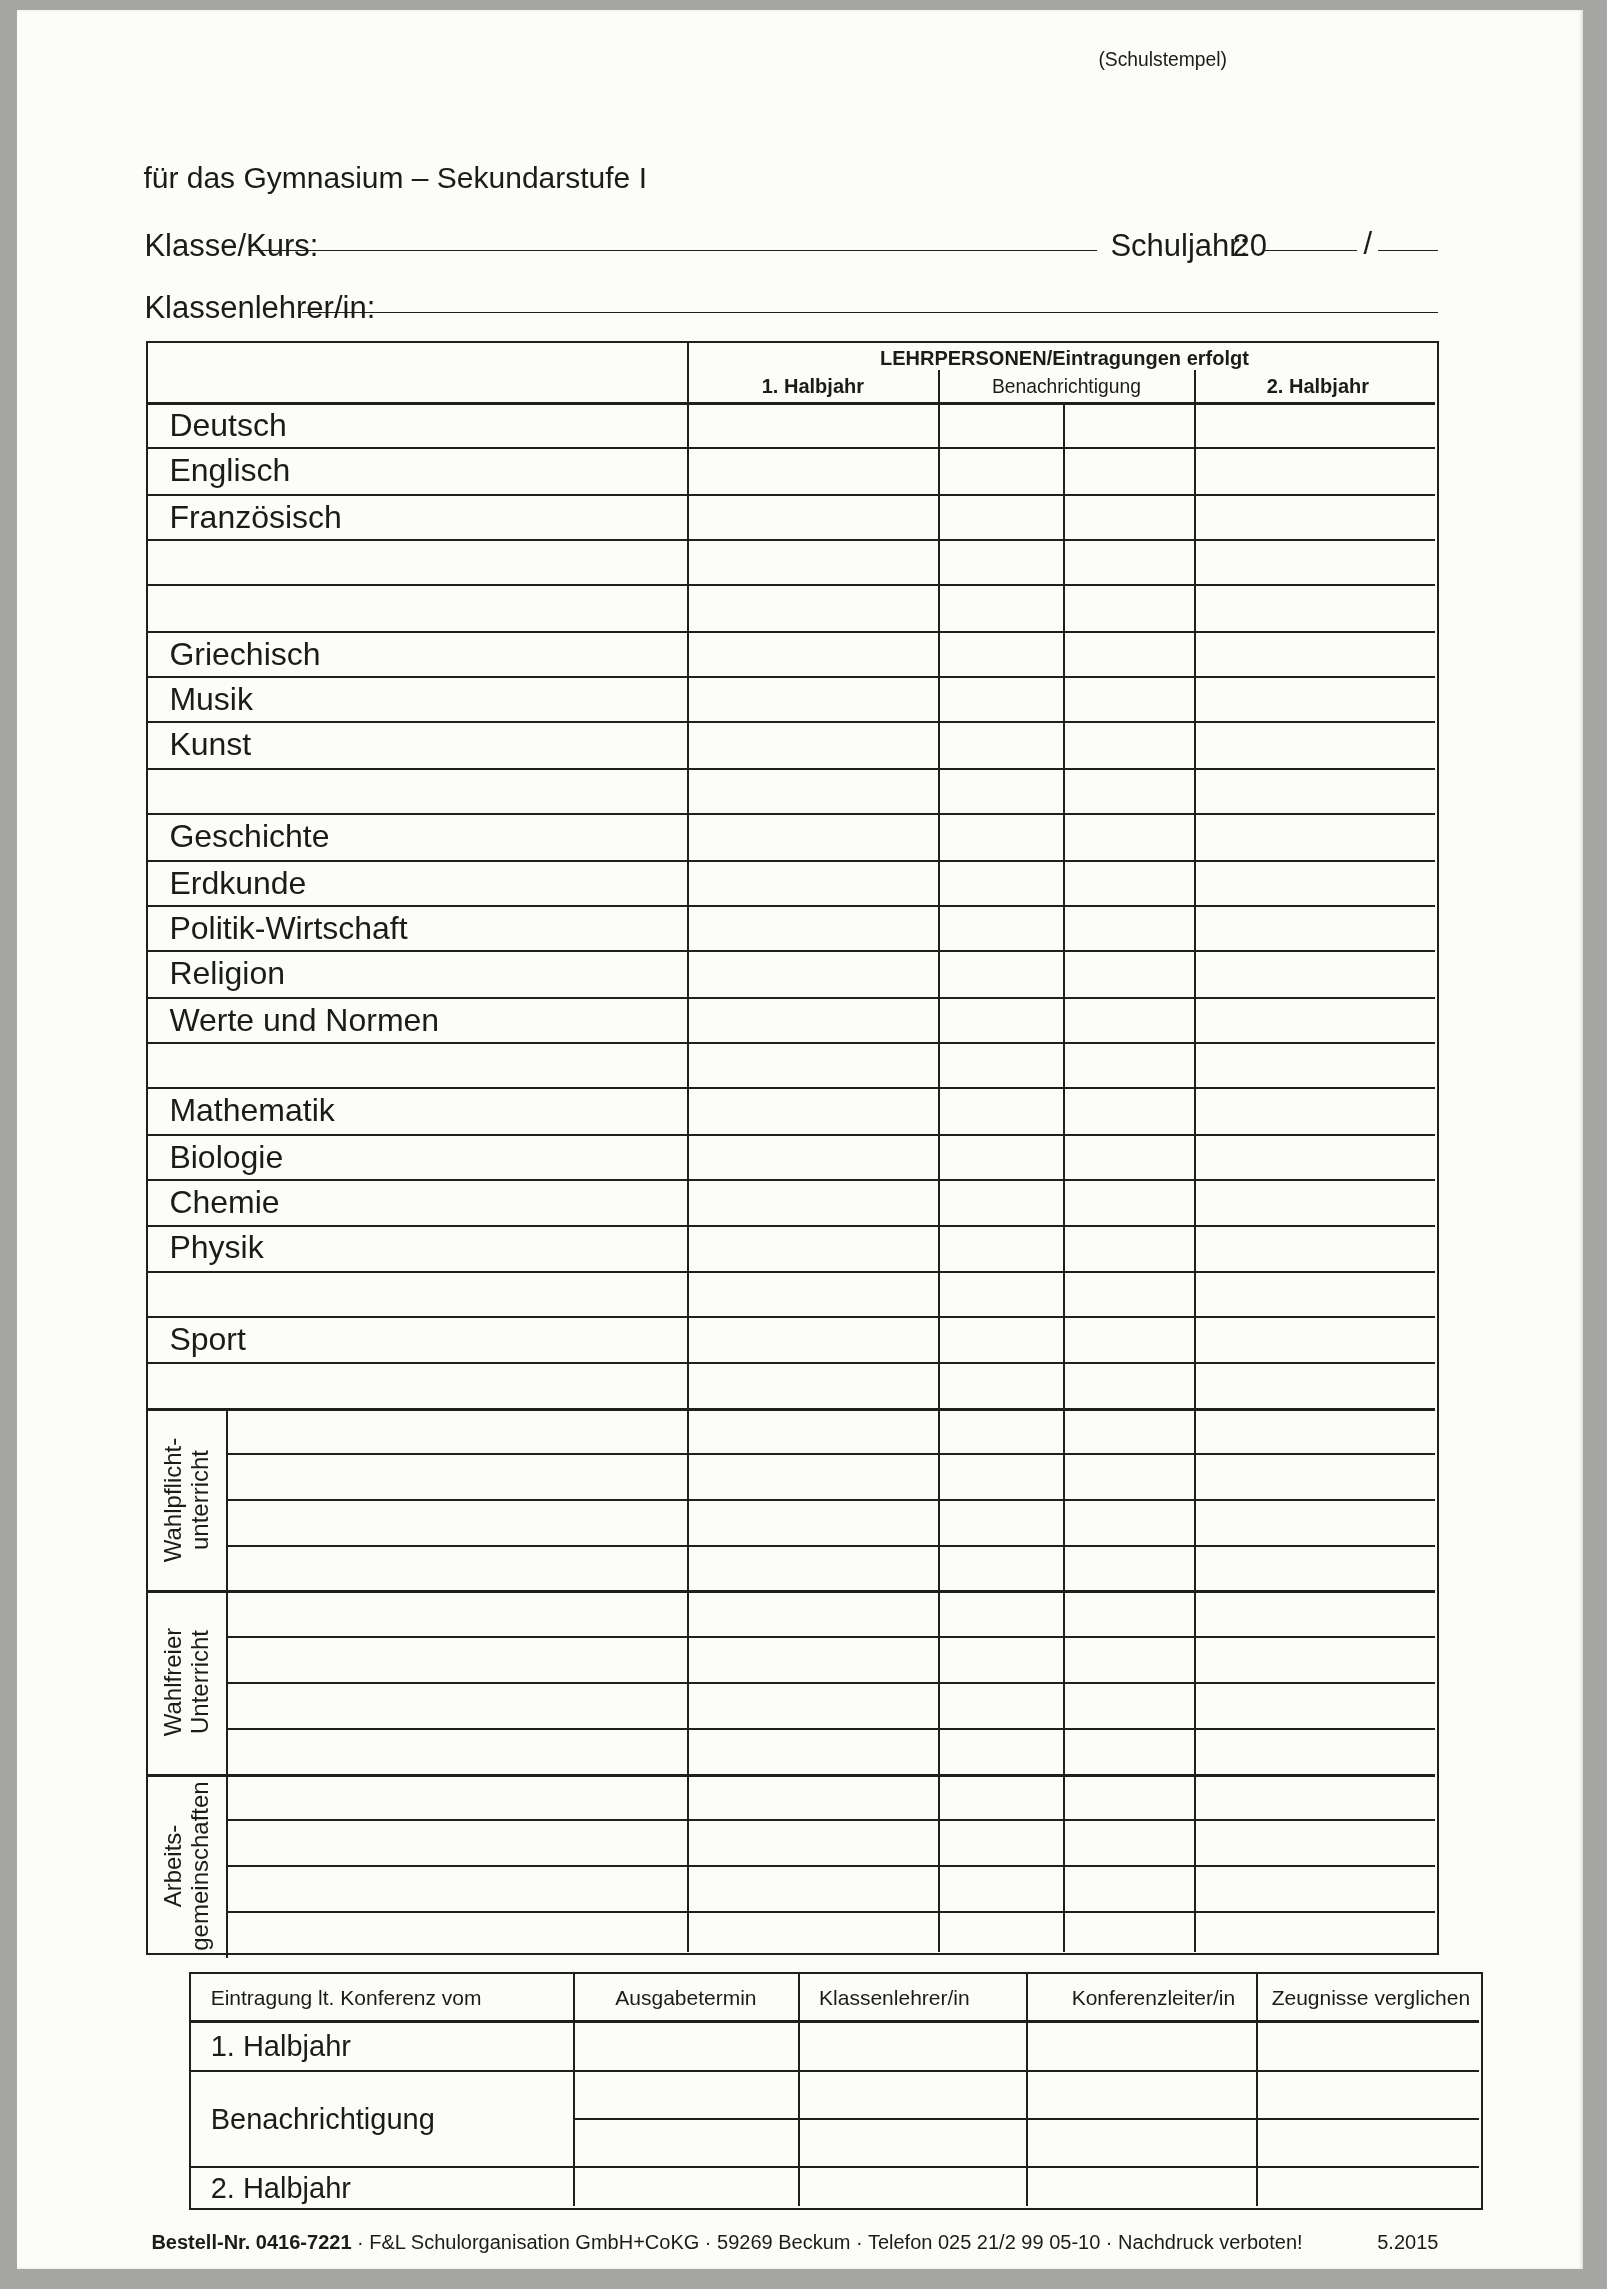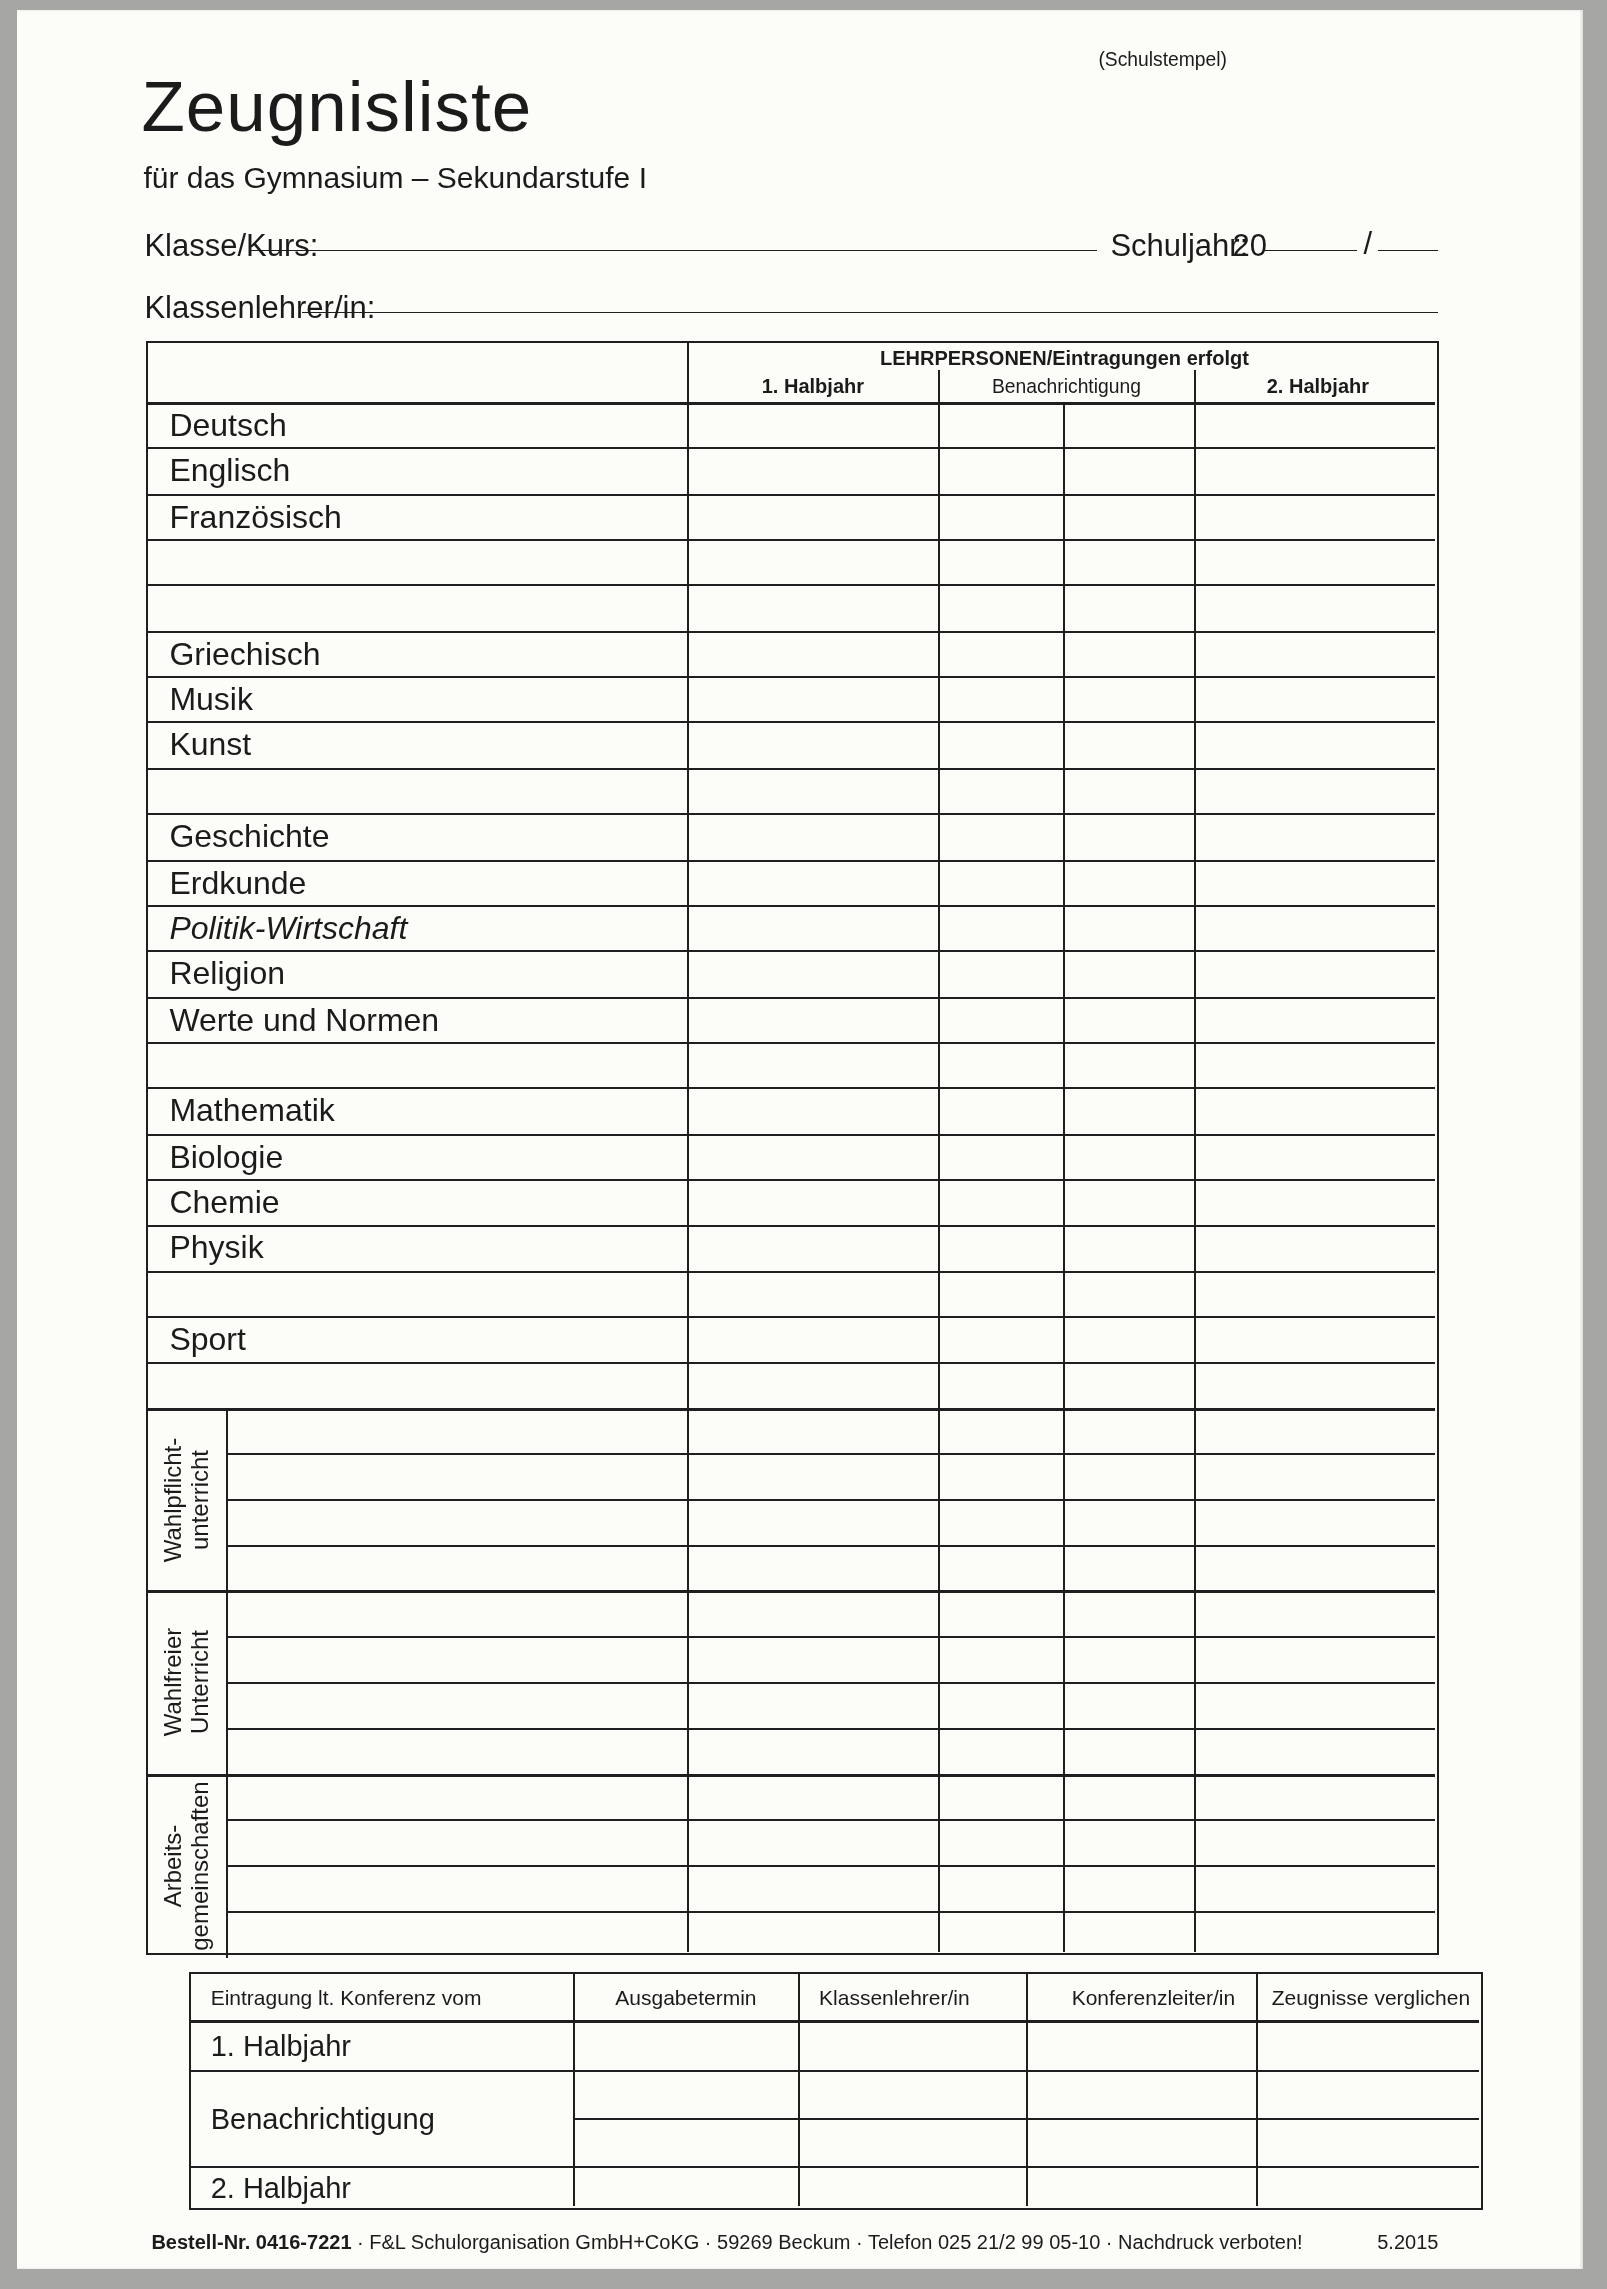--- a/index.html
+++ b/index.html
@@ -53,21 +53,20 @@
   .confrow  { position:absolute; left:19.3px; font-size:29px; white-space:nowrap; }
   .footer { font-size:20px; white-space:nowrap; }
 </style>
 </head>
 <body>
 
 <div class="page">
 
   <div class="abs stamp">(Schulstempel)</div>
 
-  <div class="abs title">Zeugnisliste</div>
   <div class="abs subtitle">für das Gymnasium – Sekundarstufe I</div>
 
   <div class="abs fieldrow" style="left:127px; top:218px;">Klasse/Kurs:</div>
   <div class="fieldline" style="left:234px; top:214px; width:846px; height:27px;"></div>
   <div class="abs fieldrow" style="left:1093px; top:218px;">Schuljahr:</div>
   <div class="abs fieldrow" style="left:1215px; top:218px;">20</div>
   <div class="fieldline" style="left:1247px; top:214px; width:93px; height:27px;"></div>
   <div class="abs fieldrow" style="left:1346px; top:216px;">/</div>
   <div class="fieldline" style="left:1361px; top:214px; width:60px; height:27px;"></div>
 
@@ -108,21 +107,21 @@
       <div class="strip" style="left: 539px; top: 379px; width: 748px; height: 45px;"></div>
       <div class="ln" style="left: 0px; top: 425px; width: 1287px; height: 1.9px;"></div>
       <div class="strip" style="left: 539px; top: 426px; width: 748px; height: 45px;"></div>
       <div class="ln" style="left: 0px; top: 470px; width: 1287px; height: 1.9px;"></div>
       <div class="subj" style="left: 21px; top: 471px; width: 502px; height: 45px; line-height: 45px;">Geschichte</div>
       <div class="strip" style="left: 539px; top: 471px; width: 748px; height: 45px;"></div>
       <div class="ln" style="left: 0px; top: 517px; width: 1287px; height: 1.9px;"></div>
       <div class="subj" style="left: 21px; top: 518px; width: 502px; height: 45px; line-height: 45px;">Erdkunde</div>
       <div class="strip" style="left: 539px; top: 518px; width: 748px; height: 45px;"></div>
       <div class="ln" style="left: 0px; top: 562px; width: 1287px; height: 1.9px;"></div>
-      <div class="subj" style="left: 21px; top: 563px; width: 502px; height: 55px; line-height: 45px; font-style: italic;">Politik-Wirtschaft</div>
+      <div class="subj" style="left: 21px; top: 563px; width: 502px; height: 55px; line-height: 45px;">Politik-Wirtschaft</div>
       <div class="strip" style="left: 539px; top: 563px; width: 748px; height: 45px;"></div>
       <div class="ln" style="left: 0px; top: 607px; width: 1287px; height: 1.9px;"></div>
       <div class="subj" style="left: 21px; top: 608px; width: 502px; height: 45px; line-height: 45px;">Religion</div>
       <div class="strip" style="left: 539px; top: 608px; width: 748px; height: 45px;"></div>
       <div class="ln" style="left: 0px; top: 654px; width: 1287px; height: 1.9px;"></div>
       <div class="subj" style="left: 21px; top: 655px; width: 502px; height: 45px; line-height: 45px;">Werte und Normen</div>
       <div class="strip" style="left: 539px; top: 655px; width: 748px; height: 45px;"></div>
       <div class="ln" style="left: 0px; top: 699px; width: 1287px; height: 1.9px;"></div>
       <div class="strip" style="left: 539px; top: 700px; width: 748px; height: 45px;"></div>
       <div class="ln" style="left: 0px; top: 744px; width: 1287px; height: 1.9px;"></div>

